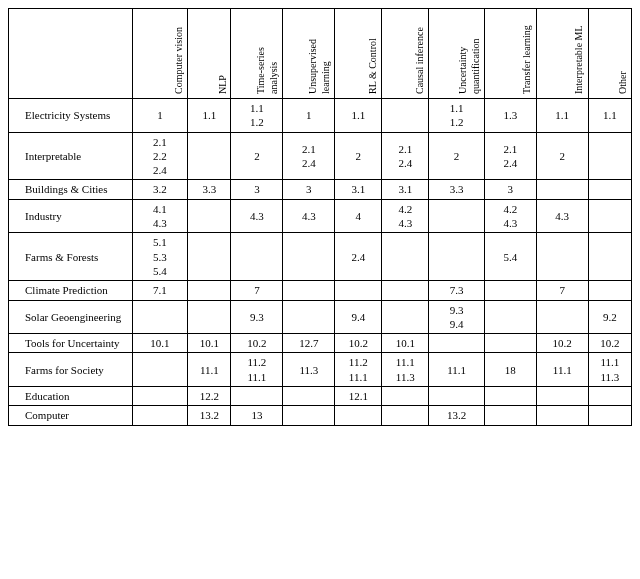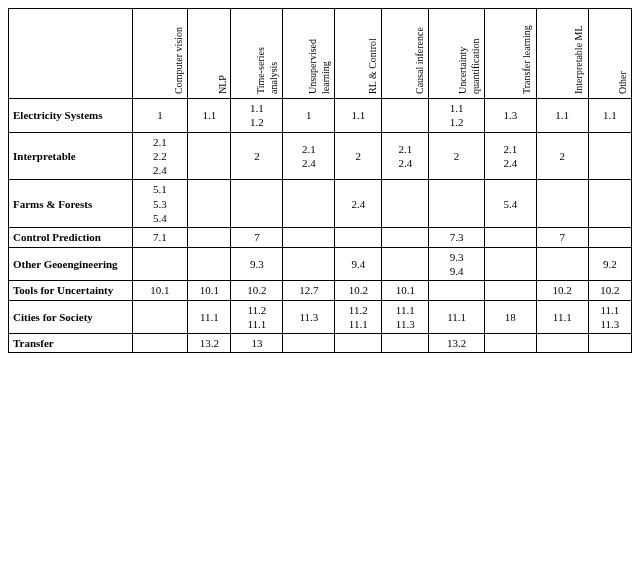--- a/index.html
+++ b/index.html
@@ -22,22 +22,21 @@
     th, td {
       border: 1px solid #000;
       padding: 2px 3px;
       text-align: center;
       vertical-align: middle;
       line-height: 1.3;
     }
     td.row-label {
       text-align: left;
       font-size: 11px;
-      padding-left: 4px;
-      font-weight: bold;
+      padding-left: 16px;
     }
     th {
       font-weight: normal;
       font-size: 10px;
       vertical-align: bottom;
     }
     th.col-header {
       writing-mode: vertical-rl;
       transform: rotate(180deg);
       height: 90px;
@@ -99,47 +98,73 @@
           <td>2</td>
           <td>2.1<br>2.4</td>
           <td>2</td>
           <td>2.1<br>2.4</td>
           <td>2</td>
           <td>2.1<br>2.4</td>
           <td>2</td>
           <td></td>
         </tr>
         <tr>
+          <td class="row-label">Buildings &amp; Cities</td>
+          <td>3.2</td>
+          <td>3.3</td>
+          <td>3</td>
+          <td>3</td>
+          <td>3.1</td>
+          <td>3.1</td>
+          <td>3.3</td>
+          <td>3</td>
+          <td></td>
+          <td></td>
+        </tr>
+        <tr>
+          <td class="row-label">Industry</td>
+          <td>4.1<br>4.3</td>
+          <td></td>
+          <td>4.3</td>
+          <td>4.3</td>
+          <td>4</td>
+          <td>4.2<br>4.3</td>
+          <td></td>
+          <td>4.2<br>4.3</td>
+          <td>4.3</td>
+          <td></td>
+        </tr>
+        <tr>
           <td class="row-label">Farms &amp; Forests</td>
           <td>5.1<br>5.3<br>5.4</td>
           <td></td>
           <td></td>
           <td></td>
           <td>2.4</td>
           <td></td>
           <td></td>
           <td>5.4</td>
           <td></td>
           <td></td>
         </tr>
         <tr>
-          <td class="row-label">Control Prediction</td>
+          <td class="row-label">Climate Prediction</td>
           <td>7.1</td>
           <td></td>
           <td>7</td>
           <td></td>
           <td></td>
           <td></td>
           <td>7.3</td>
           <td></td>
           <td>7</td>
           <td></td>
         </tr>
         <tr>
-          <td class="row-label">Other Geoengineering</td>
+          <td class="row-label">Solar Geoengineering</td>
           <td></td>
           <td></td>
           <td>9.3</td>
           <td></td>
           <td>9.4</td>
           <td></td>
           <td>9.3<br>9.4</td>
           <td></td>
           <td></td>
           <td>9.2</td>
@@ -151,34 +176,47 @@
           <td>10.2</td>
           <td>12.7</td>
           <td>10.2</td>
           <td>10.1</td>
           <td></td>
           <td></td>
           <td>10.2</td>
           <td>10.2</td>
         </tr>
         <tr>
-          <td class="row-label">Cities for Society</td>
+          <td class="row-label">Farms for Society</td>
           <td></td>
           <td>11.1</td>
           <td>11.2<br>11.1</td>
           <td>11.3</td>
           <td>11.2<br>11.1</td>
           <td>11.1<br>11.3</td>
           <td>11.1</td>
           <td>18</td>
           <td>11.1</td>
           <td>11.1<br>11.3</td>
         </tr>
         <tr>
-          <td class="row-label">Transfer</td>
+          <td class="row-label">Education</td>
+          <td></td>
+          <td>12.2</td>
+          <td></td>
+          <td></td>
+          <td>12.1</td>
+          <td></td>
+          <td></td>
+          <td></td>
+          <td></td>
+          <td></td>
+        </tr>
+        <tr>
+          <td class="row-label">Computer</td>
           <td></td>
           <td>13.2</td>
           <td>13</td>
           <td></td>
           <td></td>
           <td></td>
           <td>13.2</td>
           <td></td>
           <td></td>
           <td></td>

